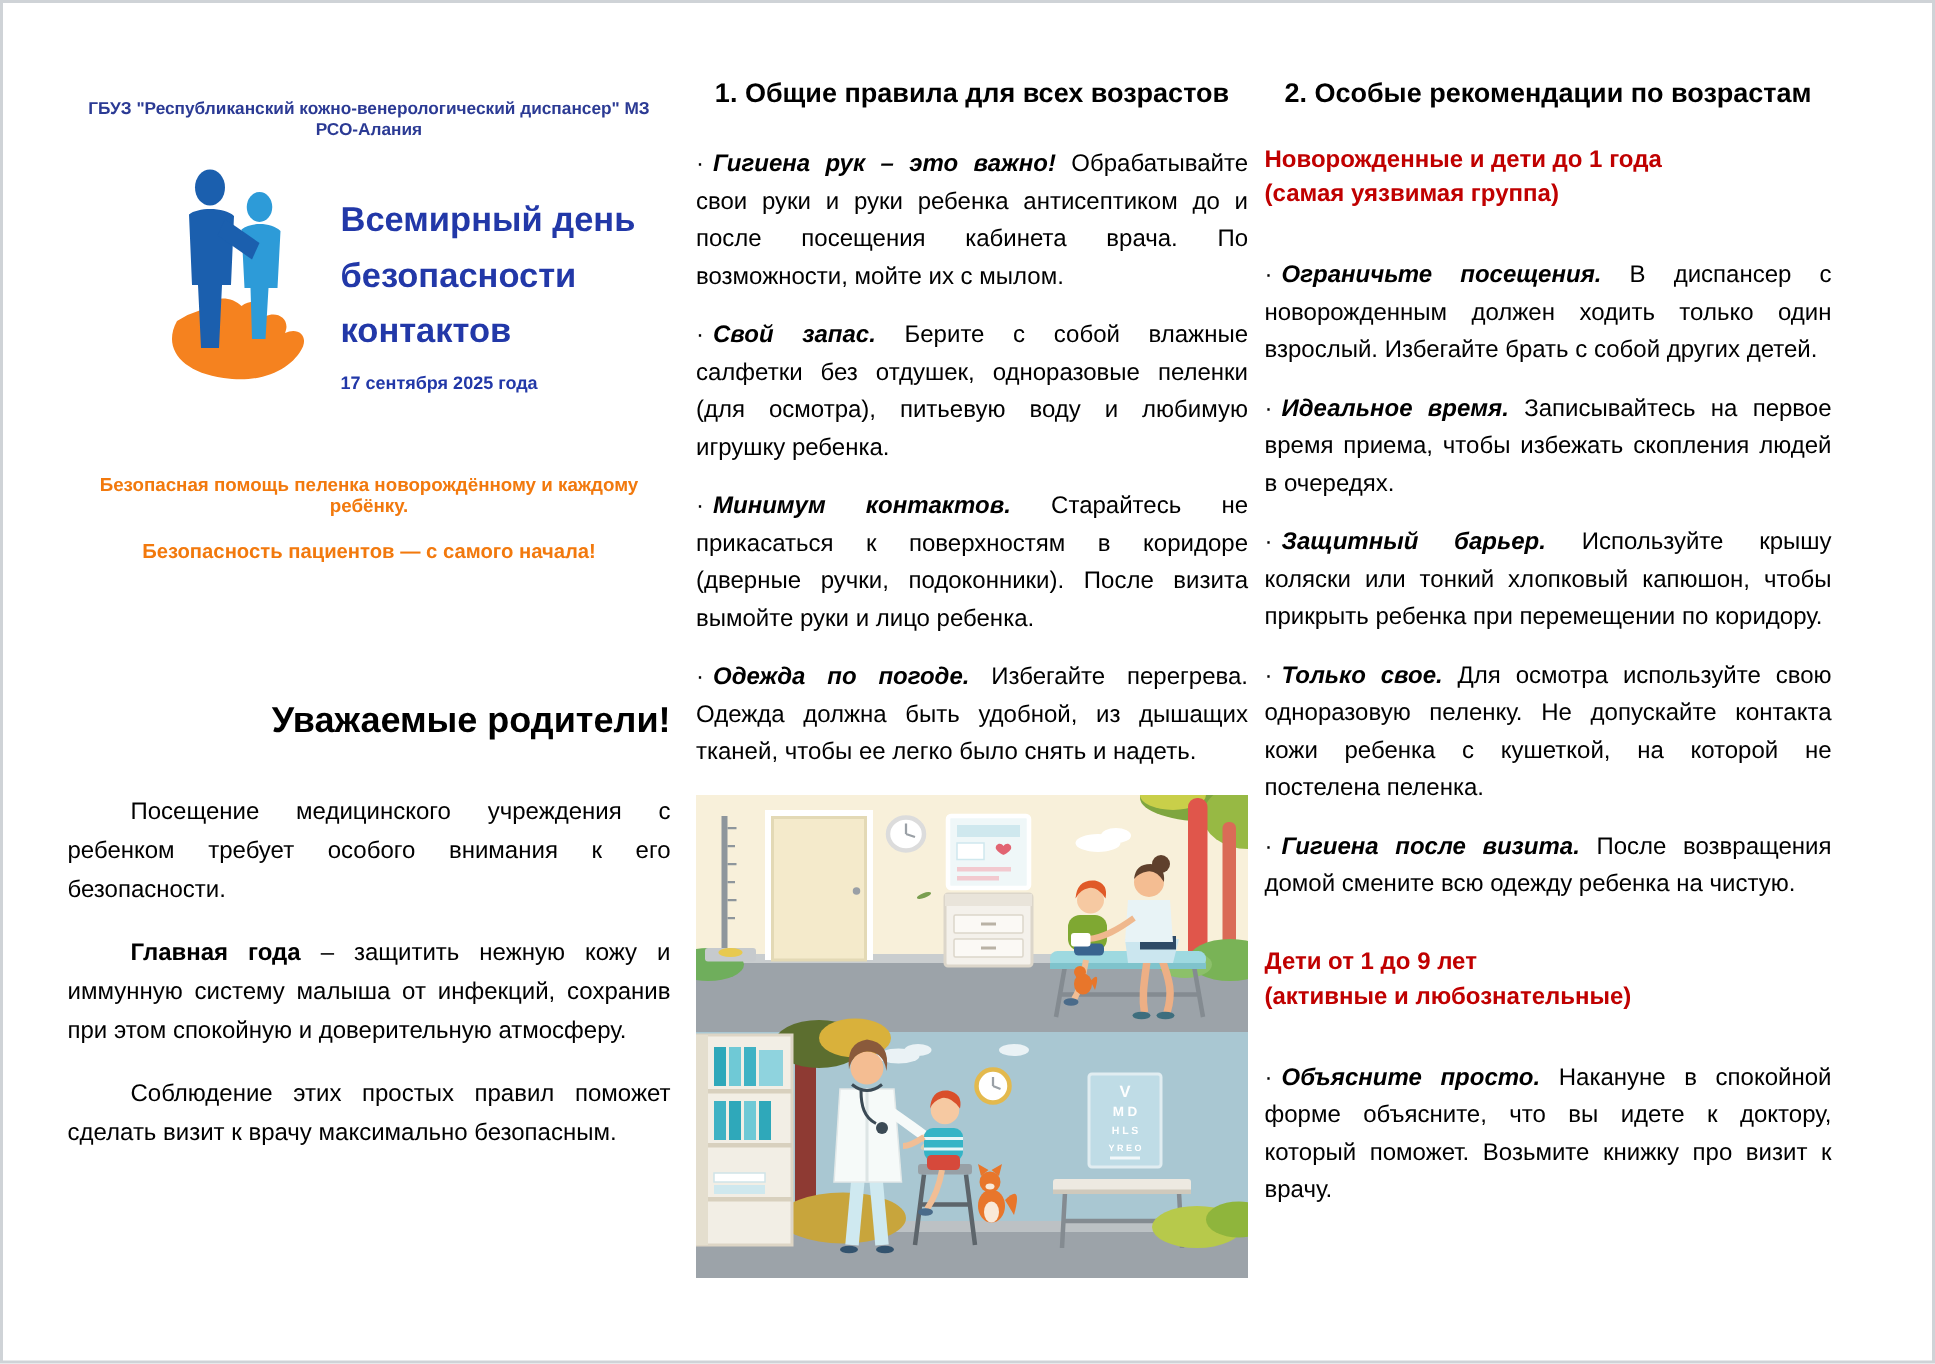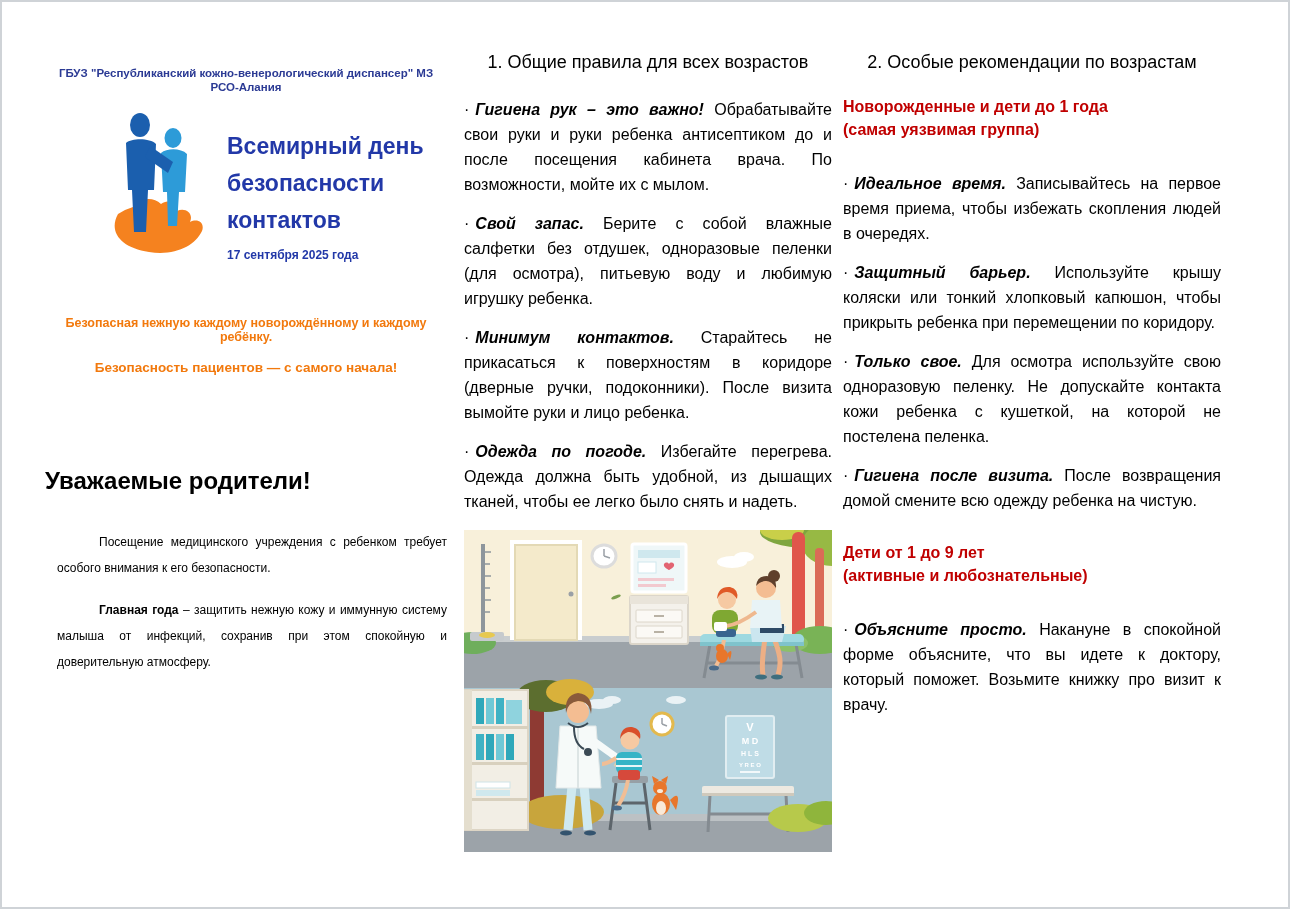--- a/index.html
+++ b/index.html
@@ -17,27 +17,27 @@
   
   .org-line{margin-top:64px;text-align:center;font-weight:bold;font-size:11.5px;line-height:14px;color:#2b3a94;}
   .logo-block{margin-top:16px;display:flex;align-items:flex-end;padding-left:66px;}
   .logo-icon{flex:0 0 auto;}
   .logo-text{margin-left:20px;padding-top:8px;}
   .logo-title{font-size:23px;font-weight:bold;color:#2238a8;line-height:37px;white-space:nowrap;}
   .logo-date{font-size:12px;font-weight:bold;color:#2238a8;margin-top:9px;}
   .slogan{Text-align:center;font-weight:bold;color:#f2790d;text-align:center;}
   .slogan1{margin-top:54px;font-size:12.5px;}
   .slogan2{margin-top:16px;font-size:13.5px;}
-  .greeting{margin:92px 0 0 0;font-size:24px;font-weight:bold;text-align:left;color:#000;}
-  .para{font-size:12px;line-height:26px;text-align:justify;margin:16px 0 0 12px;text-indent:42px;}
+  .greeting{margin:92px 0 0 0;font-size:24px;font-weight:bold;text-align:right;color:#000;}
+  .para{font-size:16px;line-height:26px;text-align:justify;margin:16px 0 0 0;text-indent:42px;}
   .para:first-of-type{margin-top:34px;}
   .lead-strong{font-weight:bold;}
 
   
-  .col-title{margin:50px 0 0 0;font-size:18px;font-weight:normal;text-align:center;}
+  .col-title{margin:50px 0 0 0;font-size:18px;font-weight:bold;text-align:center;}
   .bullets{margin-top:24px;}
   .bullet{font-size:16px;line-height:25px;text-align:justify;margin:0 0 14px 0;}
   .bmark{margin-right:6px;}
   .lead{font-weight:bold;font-style:italic;}
   .illus{display:block;margin-top:16px;}
 
   .red-head{color:#c00000;font-weight:bold;font-size:16px;line-height:23px;margin:22px 0 30px 0;}
   .red-head2{margin-top:28px;margin-bottom:30px;}
 </style>
 </head>
@@ -62,27 +62,28 @@
         <path fill="#1b5fae" d="M39,36 L62,52 L57,63 L34,47 Z"></path>
       </svg>
       <div class="logo-text">
         <div class="logo-title">Всемирный день</div>
         <div class="logo-title">безопасности</div>
         <div class="logo-title">контактов</div>
         <div class="logo-date">17 сентября 2025 года</div>
       </div>
     </div>
 
-    <div class="slogan slogan1">Безопасная нежную каждому новорождённому и каждому ребёнку.</div>
+    <div class="slogan slogan1">Безопасная помощь пеленка новорождённому и каждому ребёнку.</div>
     <div class="slogan slogan2">Безопасность пациентов — с самого начала!</div>
 
     <h2 class="greeting">Уважаемые родители!</h2>
 
     <p class="para">Посещение медицинского учреждения с ребенком требует особого внимания к его безопасности.</p>
     <p class="para"><strong class="lead-strong">Главная года</strong> <span>– защитить нежную кожу и иммунную систему малыша от инфекций, сохранив при этом спокойную и доверительную атмосферу.</span></p>
+    <p class="para">Соблюдение этих простых правил поможет сделать визит к врачу максимально безопасным.</p>
   </div>
 
   <div class="col col2">
     <h3 class="col-title">1. Общие правила для всех возрастов</h3>
 
     <div class="bullets">
       <p class="bullet"><span class="bmark">·</span><strong class="lead">Гигиена рук – это важно!</strong> <span>Обрабатывайте свои руки и руки ребенка антисептиком до и после посещения кабинета врача. По возможности, мойте их с мылом.</span></p>
       <p class="bullet"><span class="bmark">·</span><strong class="lead">Свой запас.</strong> <span>Берите с собой влажные салфетки без отдушек, одноразовые пеленки (для осмотра), питьевую воду и любимую игрушку ребенка.</span></p>
       <p class="bullet"><span class="bmark">·</span><strong class="lead">Минимум контактов.</strong> <span>Старайтесь не прикасаться к поверхностям в коридоре (дверные ручки, подоконники). После визита вымойте руки и лицо ребенка.</span></p>
       <p class="bullet"><span class="bmark">·</span><strong class="lead">Одежда по погоде.</strong> <span>Избегайте перегрева. Одежда должна быть удобной, из дышащих тканей, чтобы ее легко было снять и надеть.</span></p>
@@ -272,20 +273,21 @@
 
   <div class="col col3">
     <h3 class="col-title">2. Особые рекомендации по возрастам</h3>
 
     <div class="red-head">
       <div>Новорожденные и дети до 1 года</div>
       <div>(самая уязвимая группа)</div>
     </div>
 
     <div class="bullets">
+      <p class="bullet"><span class="bmark">·</span><strong class="lead">Ограничьте посещения.</strong> <span>В диспансер с новорожденным должен ходить только один взрослый. Избегайте брать с собой других детей.</span></p>
       <p class="bullet"><span class="bmark">·</span><strong class="lead">Идеальное время.</strong> <span>Записывайтесь на первое время приема, чтобы избежать скопления людей в очередях.</span></p>
       <p class="bullet"><span class="bmark">·</span><strong class="lead">Защитный барьер.</strong> <span>Используйте крышу коляски или тонкий хлопковый капюшон, чтобы прикрыть ребенка при перемещении по коридору.</span></p>
       <p class="bullet"><span class="bmark">·</span><strong class="lead">Только свое.</strong> <span>Для осмотра используйте свою одноразовую пеленку. Не допускайте контакта кожи ребенка с кушеткой, на которой не постелена пеленка.</span></p>
       <p class="bullet"><span class="bmark">·</span><strong class="lead">Гигиена после визита.</strong> <span>После возвращения домой смените всю одежду ребенка на чистую.</span></p>
     </div>
 
     <div class="red-head red-head2">
       <div>Дети от 1 до 9 лет</div>
       <div>(активные и любознательные)</div>
     </div>

